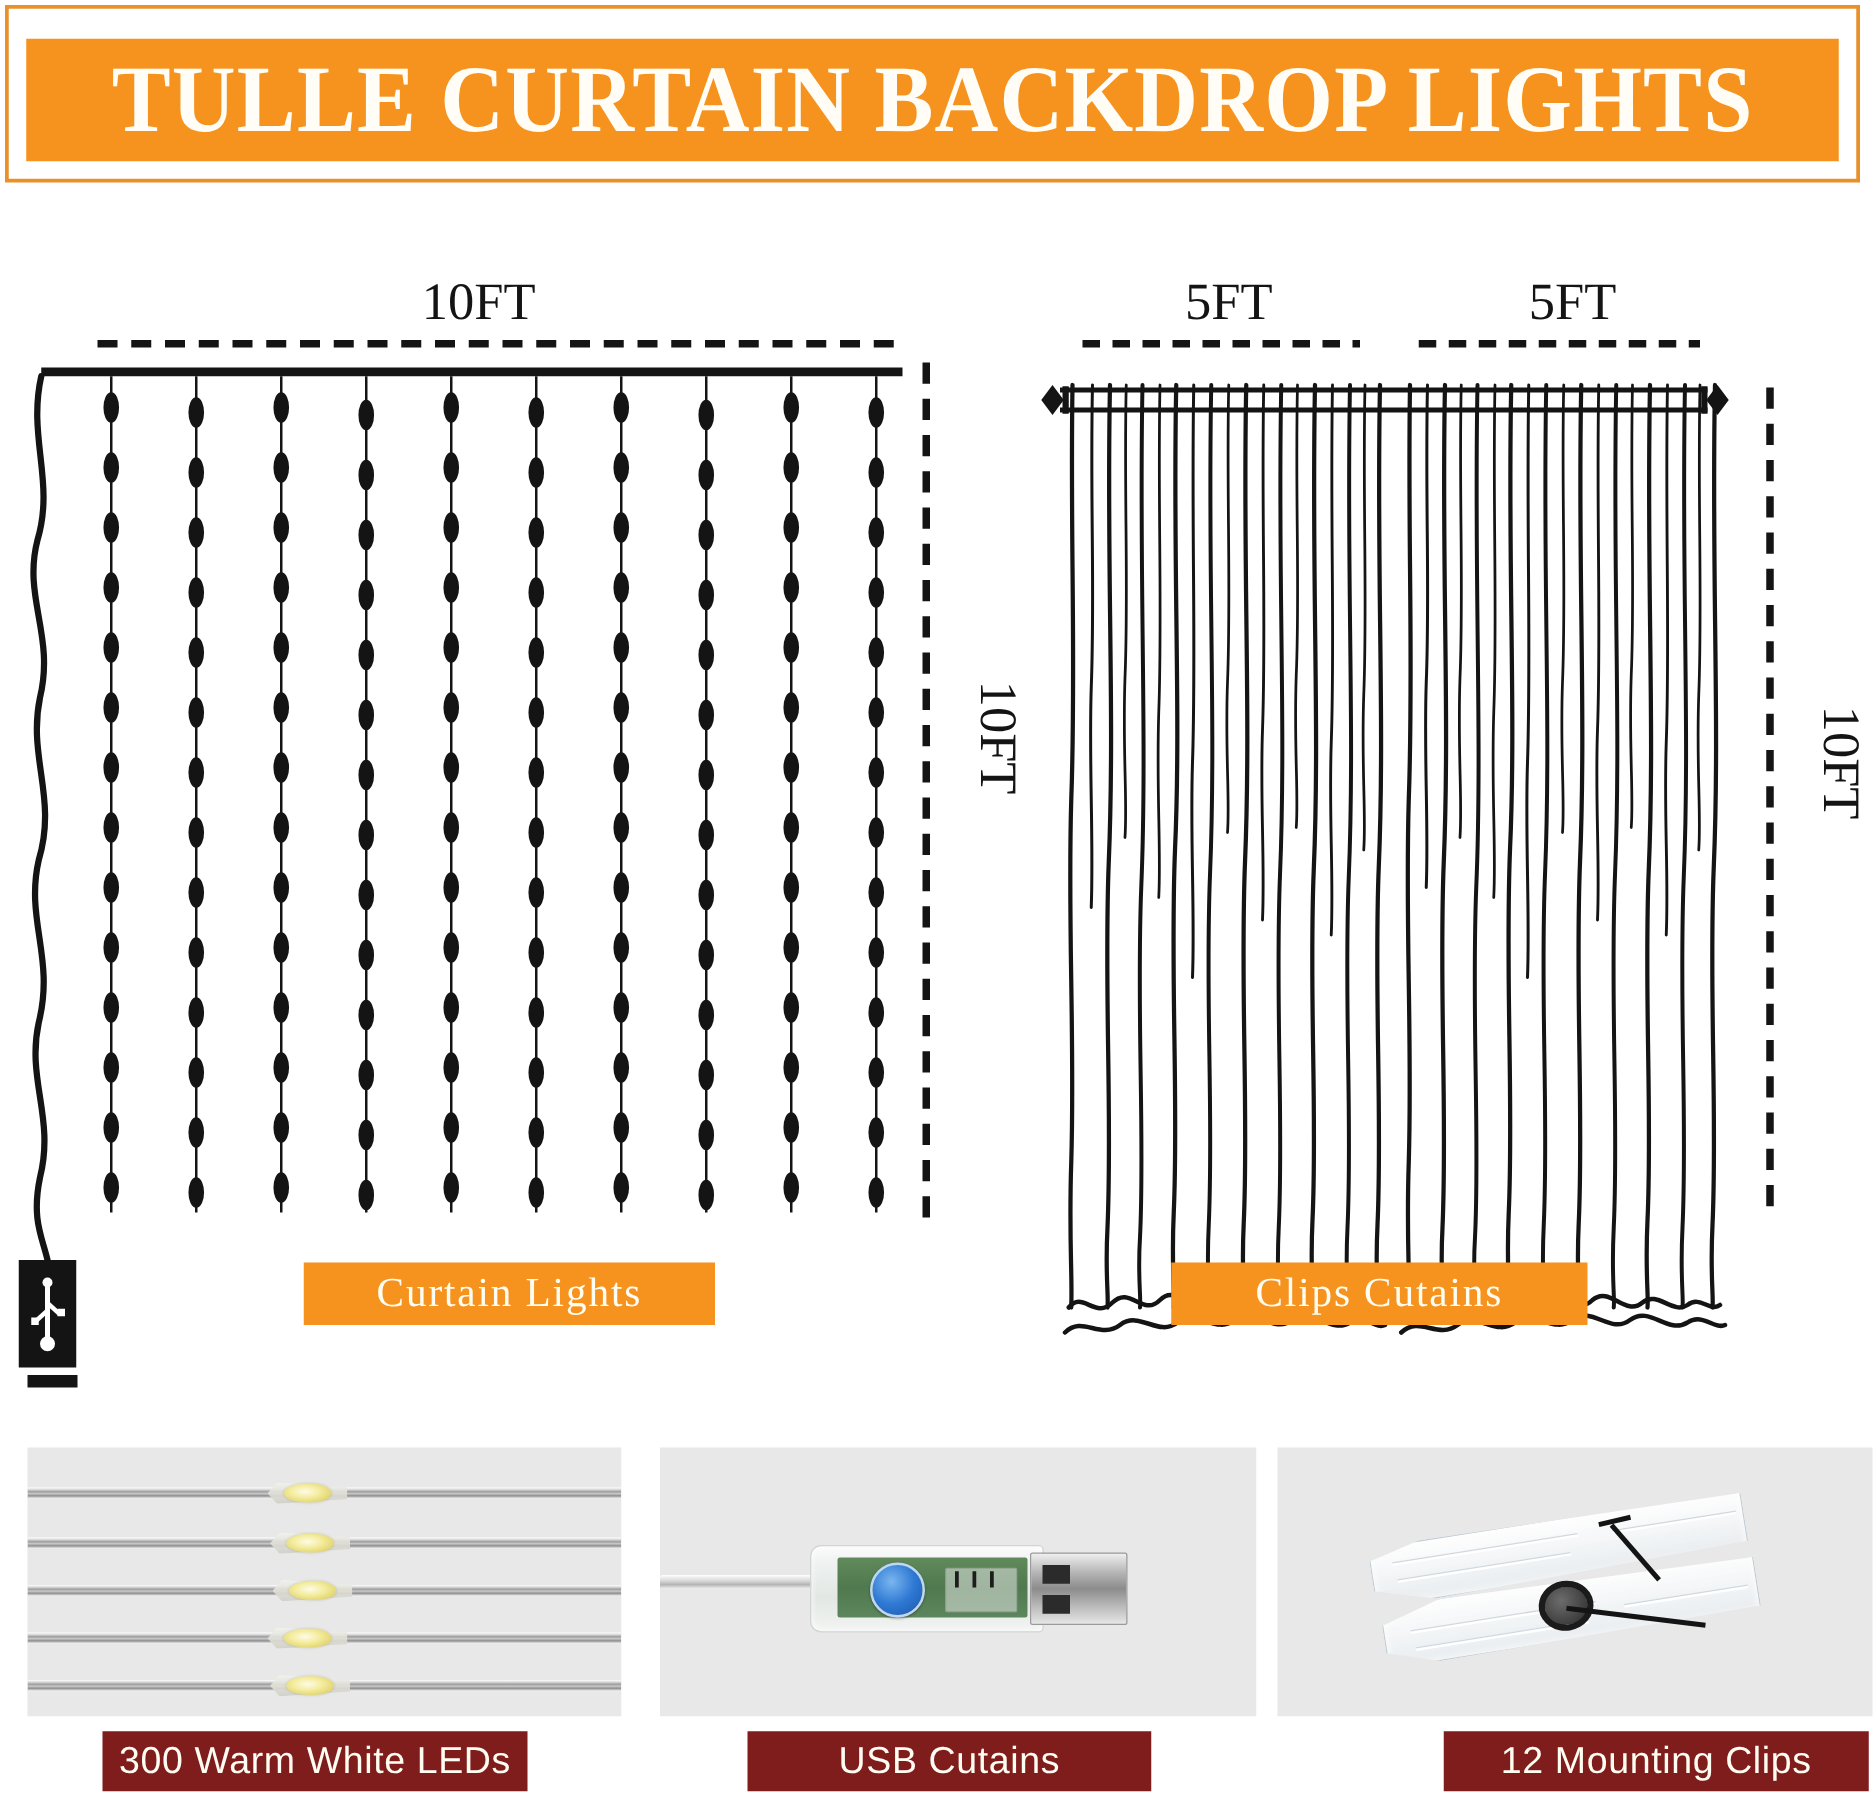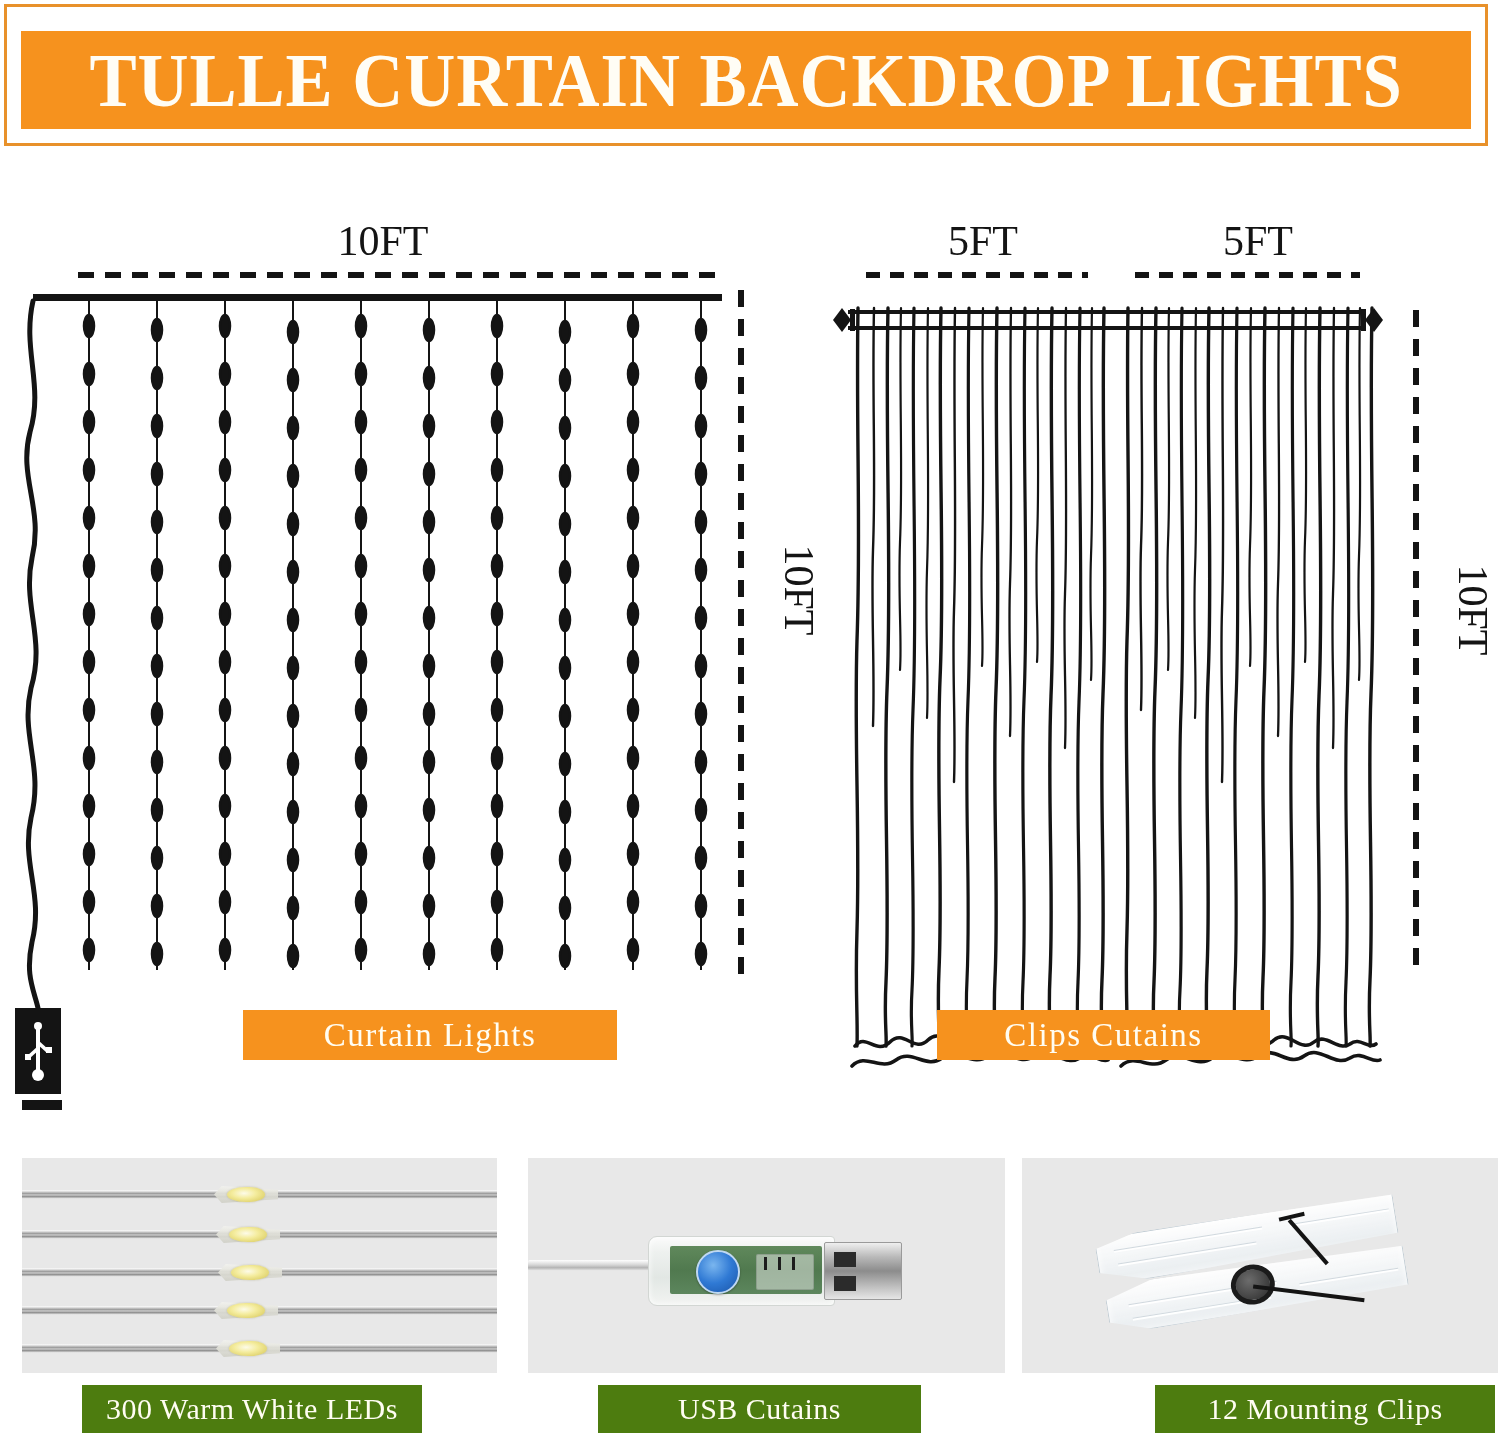--- a/index.html
+++ b/index.html
@@ -46,42 +46,42 @@
     position:absolute;
     background:#f6921e;
     color:#fffdf2;
     font-family:"Liberation Serif", serif;
     font-size:33px;
     letter-spacing:1.5px;
     display:flex;align-items:center;justify-content:center;
     white-space:nowrap;
     box-sizing:border-box;
   }
-  .chip-curtain-lights{left:243px;top:1010px;width:374px;height:50px;}
+  .chip-curtain-lights{left:243px;top:1010px;width:329px;height:50px;}
   .chip-tulle{left:937px;top:1010px;width:333px;height:50px;}
 
   
   .photo-row{position:absolute;left:0;top:1158px;width:1500px;height:292px;}
   .photo-cell{position:absolute;top:0;}
   .photo-box{
     position:relative;
     width:100%;height:215px;
     background:#e8e8e8;
     overflow:hidden;
   }
   .cell-1{left:22px;width:475px;}
   .cell-2{left:528px;width:477px;}
   .cell-3{left:1022px;width:476px;}
 
   .chip-bottom{
     position:absolute;
     height:48px;
-    background:#4d7c0f;
+    background:#7f1d1d;
     color:#fffdf2;
-    font-family:Liberation Serif, serif;
+    font-family:Liberation Sans, sans-serif;
     font-size:30px;
     letter-spacing:0.5px;
     display:flex;align-items:center;justify-content:center;
     white-space:nowrap;
     box-sizing:border-box;
   }
   .chip-leds{left:82px;top:1385px;width:340px;}
   .chip-usb{left:598px;top:1385px;width:323px;}
   .chip-clips{left:1108px;top:1385px;width:340px;margin-left:47px;}
 

